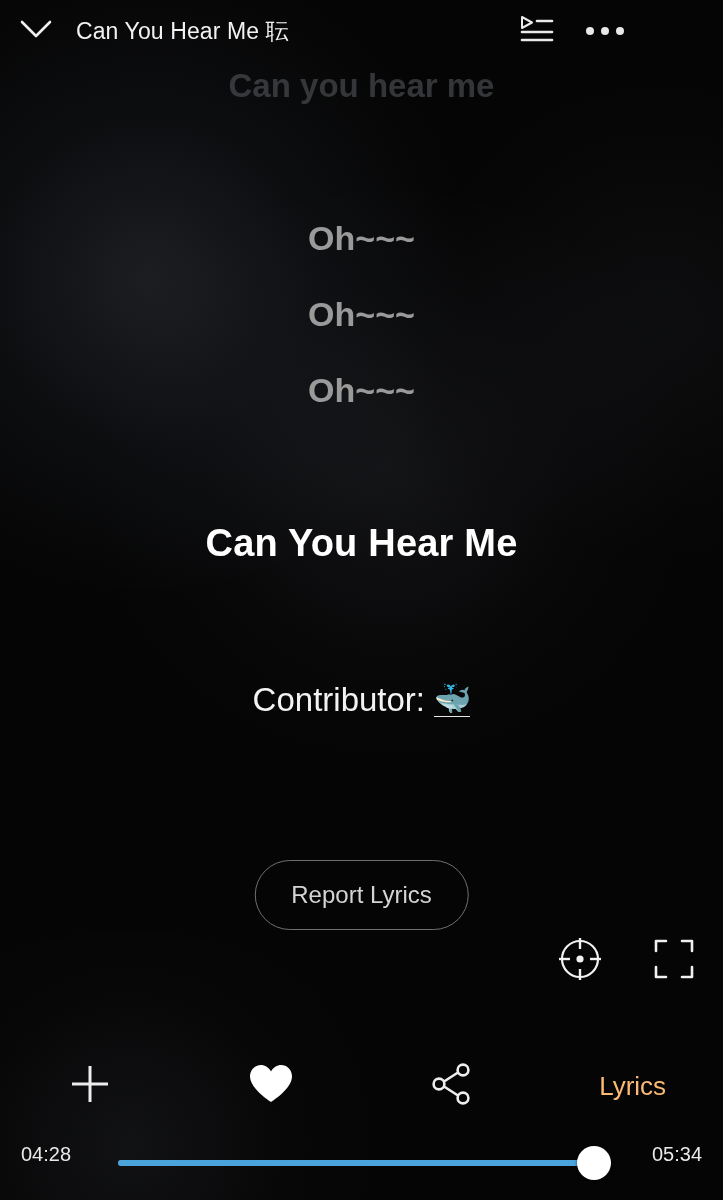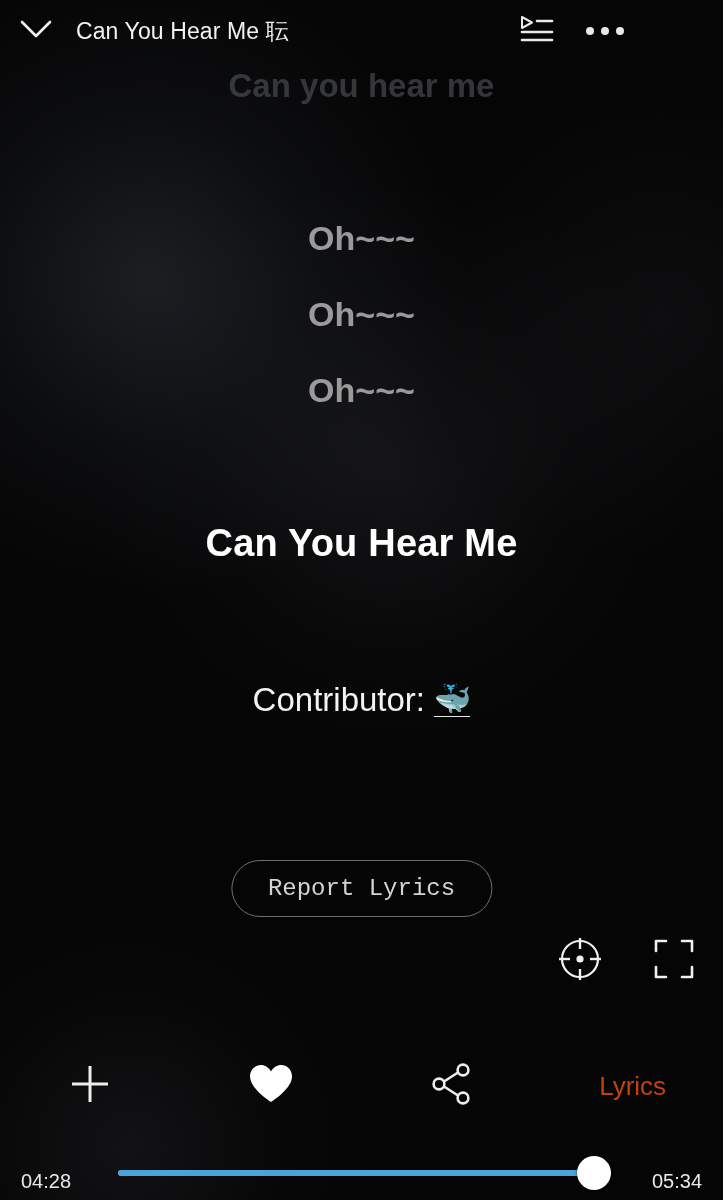--- a/index.html
+++ b/index.html
@@ -88,24 +88,24 @@
   #contributor-label { margin-right:9px; }
   #contributor-link {
     display:inline-flex; align-items:center;
     border-bottom:1.6px solid #e6e6e6; padding-bottom:2px;
     cursor:pointer; color:#f7f7f7;
   }
   #whale-icon { font-size:30px; line-height:1; margin-right:-1px; }
 
   #report-lyrics-btn {
     position:absolute; left:50%; transform:translateX(-50%); top:798px;
-    padding:14px 36px;
+    padding:20px 36px;
     border:1.4px solid #6f6f6f; border-radius:40px;
     font-size:24px; color:#d4d4d4; background:transparent;
-    font-family:Liberation Mono, monospace;
+    font-family:Liberation Sans, sans-serif;
     cursor:pointer; white-space:nowrap;
   }
 
   
   #util-row {
     position:absolute; right:20px; top:932px; z-index:15;
     display:flex; align-items:center; gap:36px;
   }
   .util-btn { width:58px; height:58px; display:flex; align-items:center; justify-content:center; cursor:pointer; }
 
@@ -116,21 +116,21 @@
   }
   .action-cell {
     flex:1; display:flex; align-items:center; justify-content:center;
     height:82px; cursor:pointer;
   }
   #lyrics-tab-label { font-size:26px; color:#64b0e0; }
 
   
   #progress-row {
     position:absolute; left:0; top:1143px; width:723px; height:50px;
-    display:flex; align-items:flex-end; z-index:15;gap:20px;
+    display:flex; align-items:flex-start; z-index:15;gap:20px;
   }
   .time-label { font-size:20px; color:#e9e9e9; width:92px; text-align:center; flex:none; }
   #progress-track-wrap {
     position:relative; flex:1; height:40px; margin:0 6px;
     display:flex; align-items:center; cursor:pointer;
   }
   #progress-track {
     position:absolute; left:0; right:0; height:6px; border-radius:3px;
     background:#5a5a5a;
   }
@@ -258,21 +258,21 @@
           <circle cx="34" cy="9" r="5.4" fill="none" stroke="#ededed" stroke-width="2.6"></circle>
           <circle cx="34" cy="37" r="5.4" fill="none" stroke="#ededed" stroke-width="2.6"></circle>
           <circle cx="10" cy="23" r="5.4" fill="none" stroke="#ededed" stroke-width="2.6"></circle>
           <line x1="15" y1="20.5" x2="29" y2="11.5" stroke="#ededed" stroke-width="2.6"></line>
           <line x1="15" y1="25.5" x2="29" y2="34.5" stroke="#ededed" stroke-width="2.6"></line>
         </svg>
       </span>
     </div>
 
     <div class="action-cell">
-      <span id="lyrics-tab-label" style="color: #c2410c;">Lyrics</span>
+      <span id="lyrics-tab-label" style="color: #fdba74;">Lyrics</span>
     </div>
   </div>
 
   <div id="progress-row">
     <span class="time-label">04:28</span>
 
     <div id="progress-track-wrap">
       <div id="progress-track"></div>
       <div id="progress-fill" style="width: 97.8%; background: rgb(74, 163, 219);"></div>
       <div id="progress-thumb" style="left: 97.8%;"></div>

